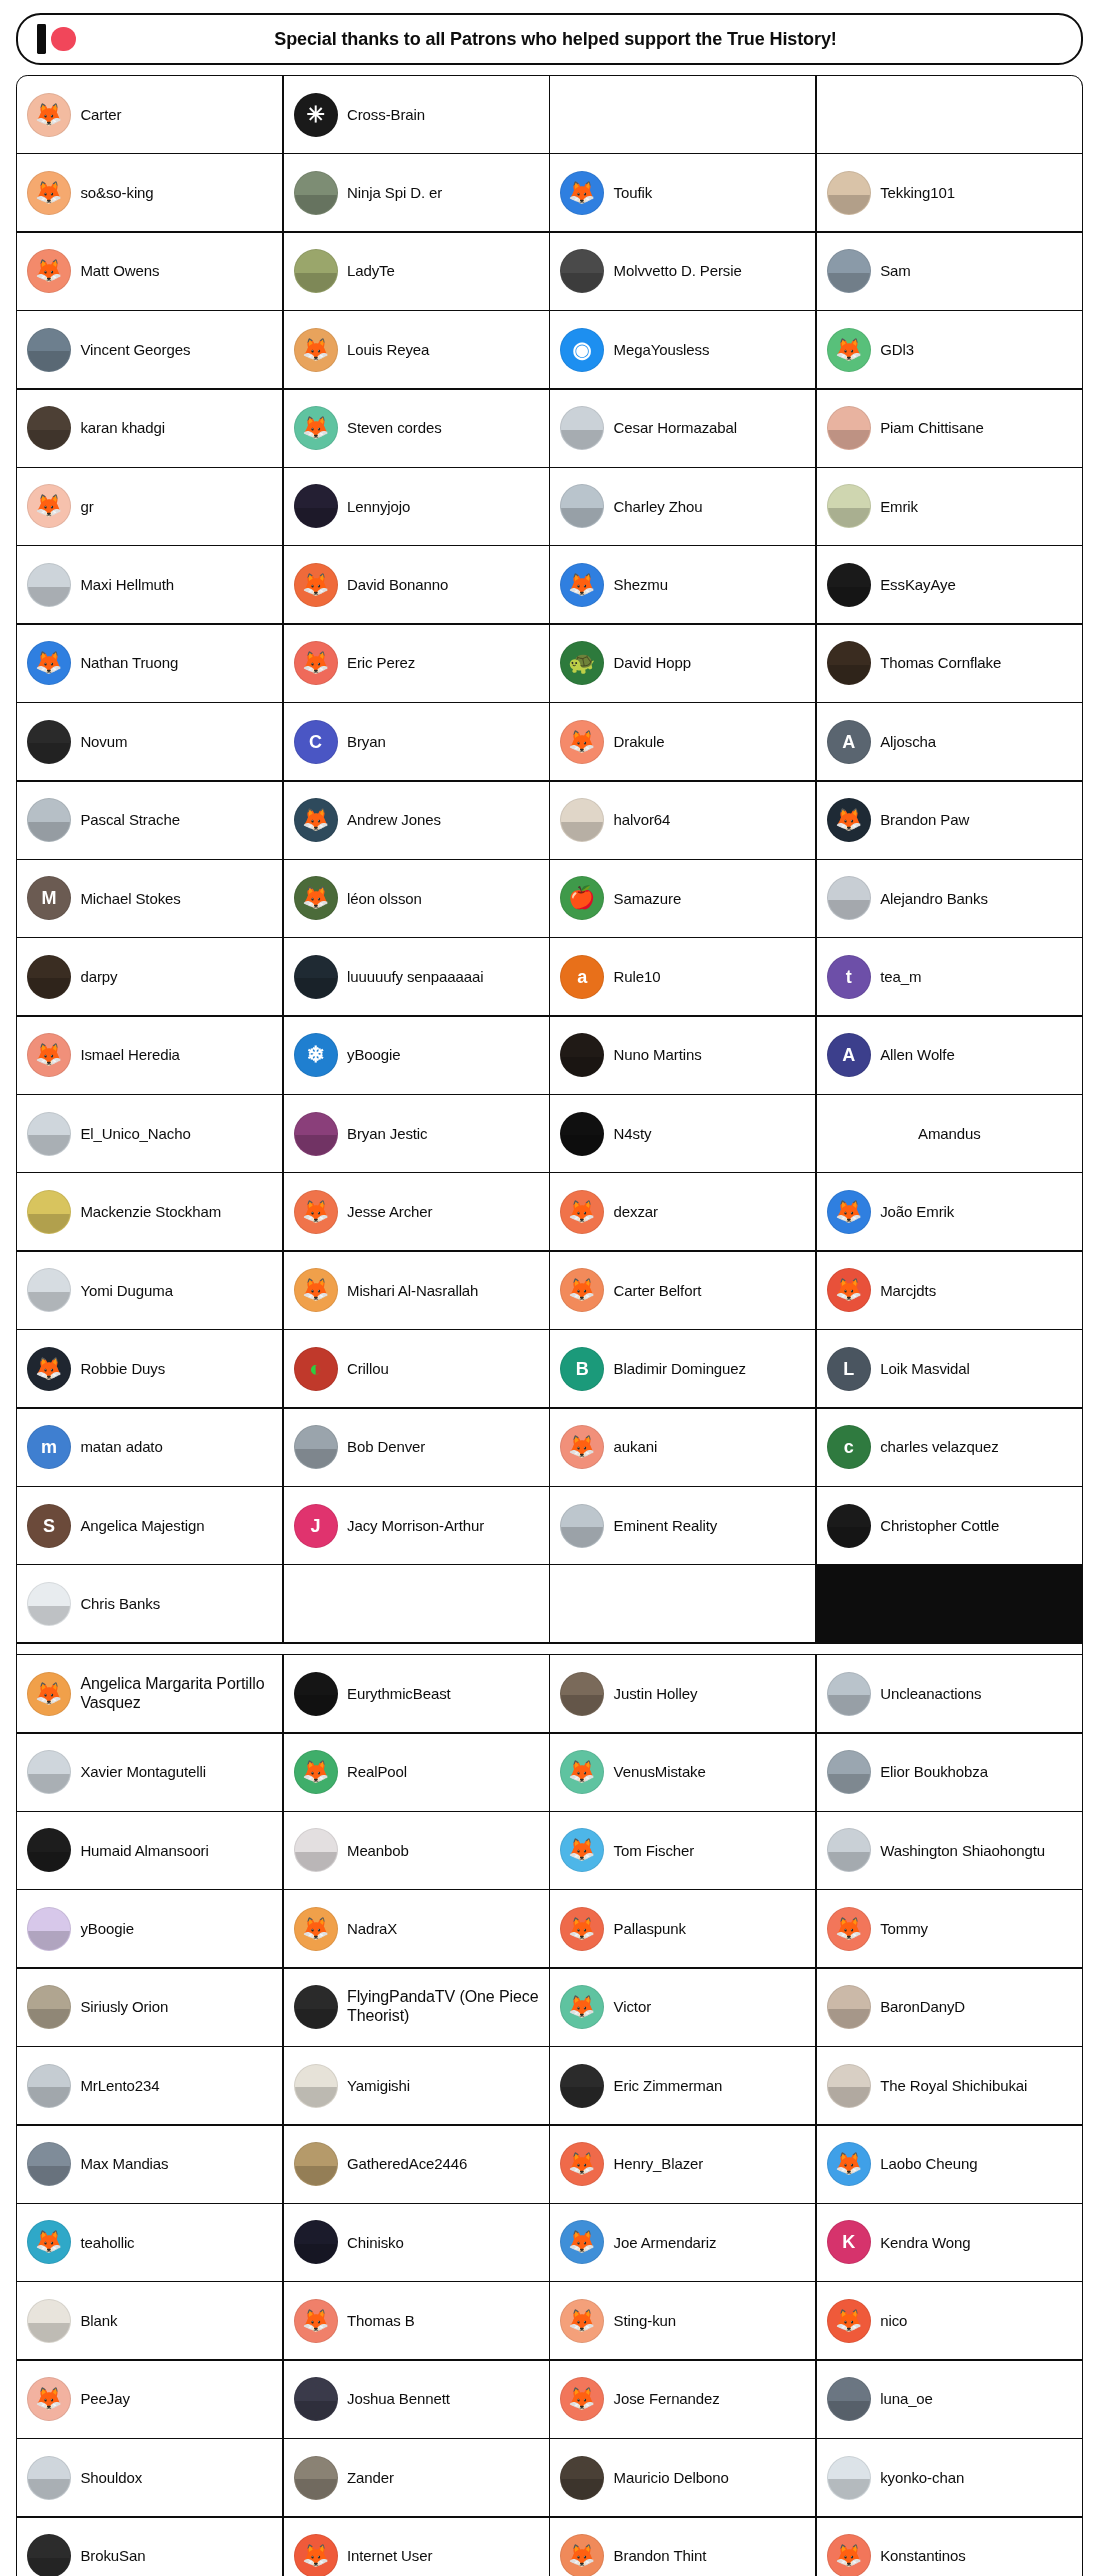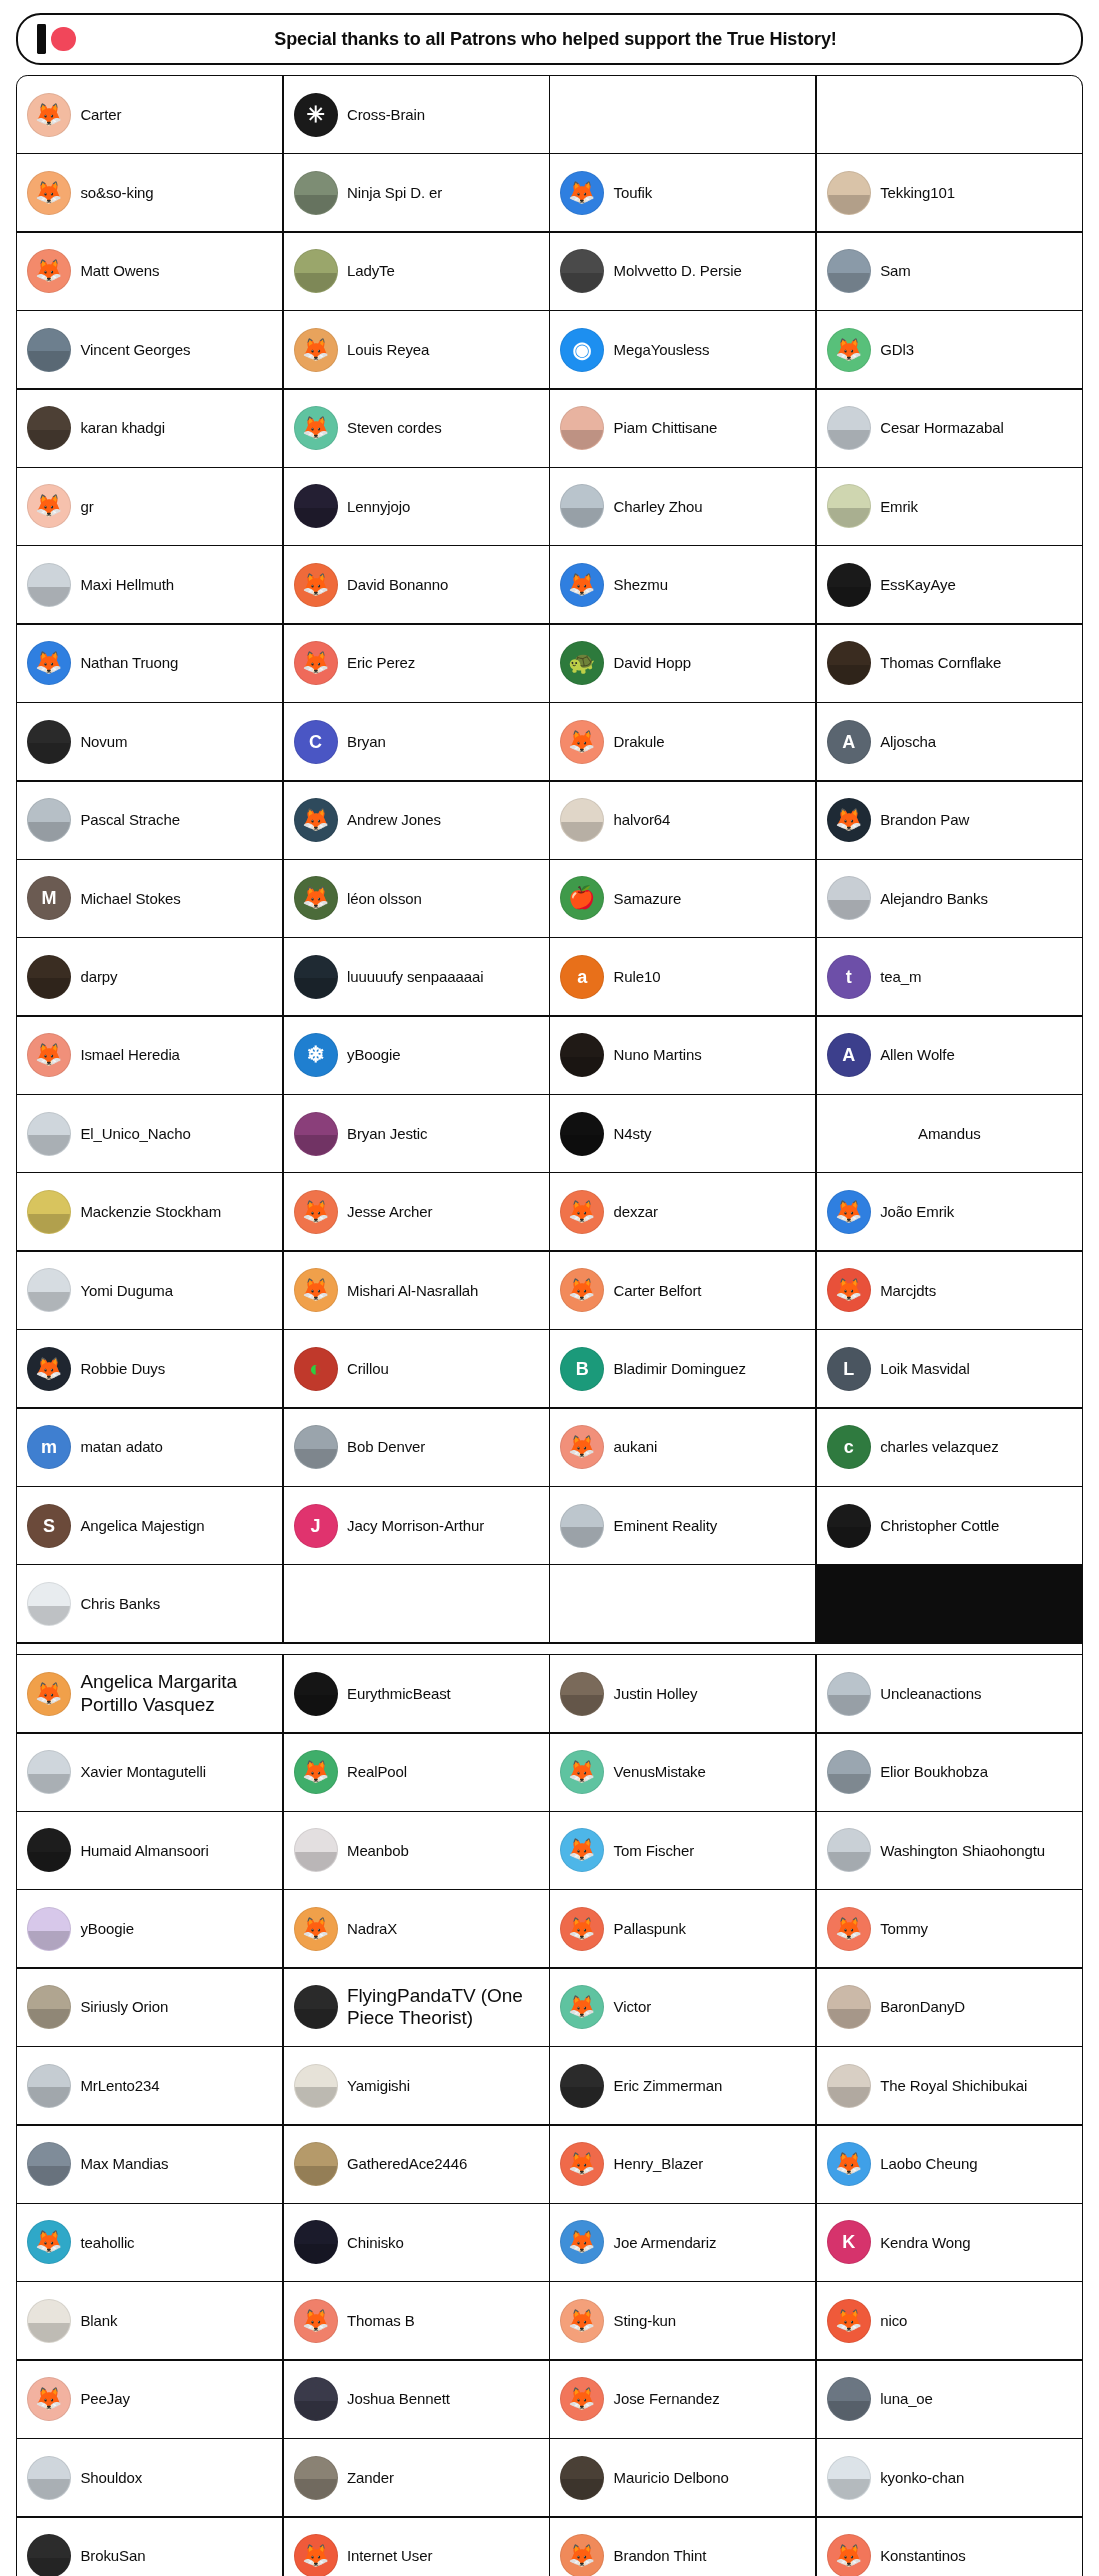--- a/index.html
+++ b/index.html
@@ -108,21 +108,21 @@
     background:rgba(0,0,0,.18);
   }
   .name{
     font-size:15px;
     color:#0d0d0d;
     line-height:1.18;
     letter-spacing:-0.1px;
     word-break:break-word;
   }
   .name.center{flex:1;text-align:center;}
-  .name.two-line{font-size:19px;}
+  .name.two-line{font-size:16px;}
   
   .spacer-row{
     height:10px;
     background:#fff;
     grid-column:1 / -1;
   }
 </style>
 </head>
 <body>
 
@@ -215,26 +215,26 @@
         <div class="avatar photo" style="background: rgb(77, 64, 53);"></div>
         <div class="name">karan khadgi</div>
       </div>
       <div class="cell">
         <div class="avatar" style="background: rgb(95, 195, 160);">
           <span class="glyph">🦊</span>
         </div>
         <div class="name">Steven cordes</div>
       </div>
       <div class="cell">
+        <div class="avatar photo" style="background: rgb(203, 210, 216);"></div>
+        <div class="name">Cesar Hormazabal</div>
+      </div>
+      <div class="cell">
         <div class="avatar photo" style="background: rgb(232, 179, 160);"></div>
         <div class="name">Piam Chittisane</div>
-      </div>
-      <div class="cell">
-        <div class="avatar photo" style="background: rgb(203, 210, 216);"></div>
-        <div class="name">Cesar Hormazabal</div>
       </div>
       <div class="cell">
         <div class="avatar" style="background: rgb(246, 193, 173);">
           <span class="glyph">🦊</span>
         </div>
         <div class="name">gr</div>
       </div>
       <div class="cell">
         <div class="avatar photo" style="background: rgb(36, 31, 51);"></div>
         <div class="name">Lennyjojo</div>

